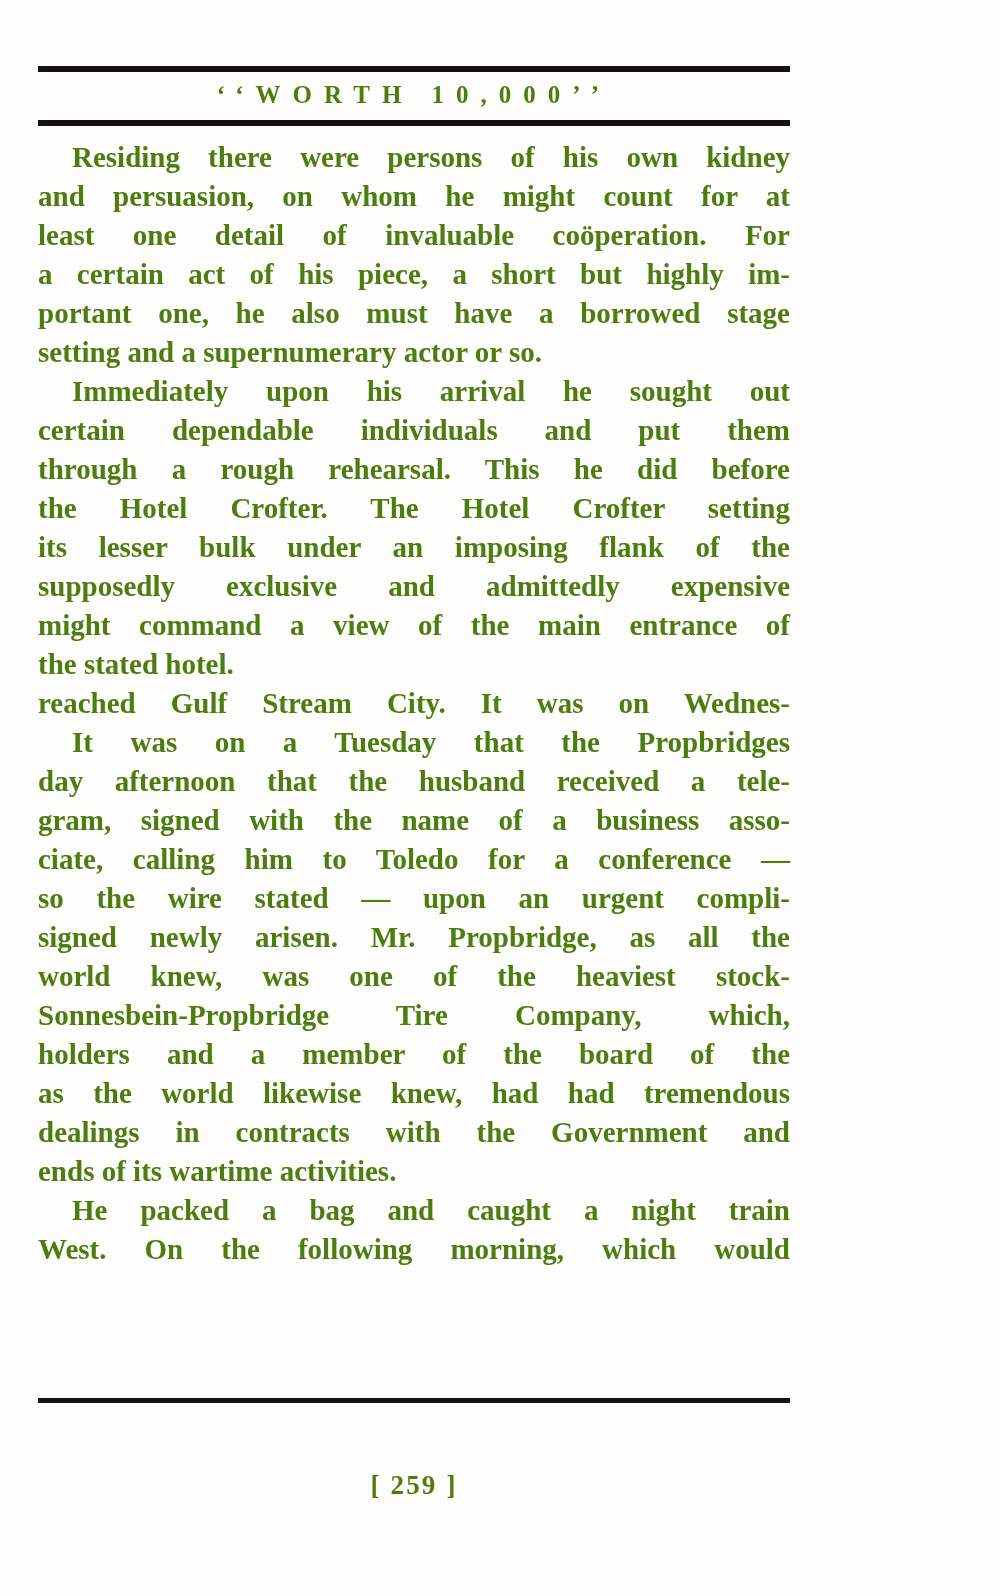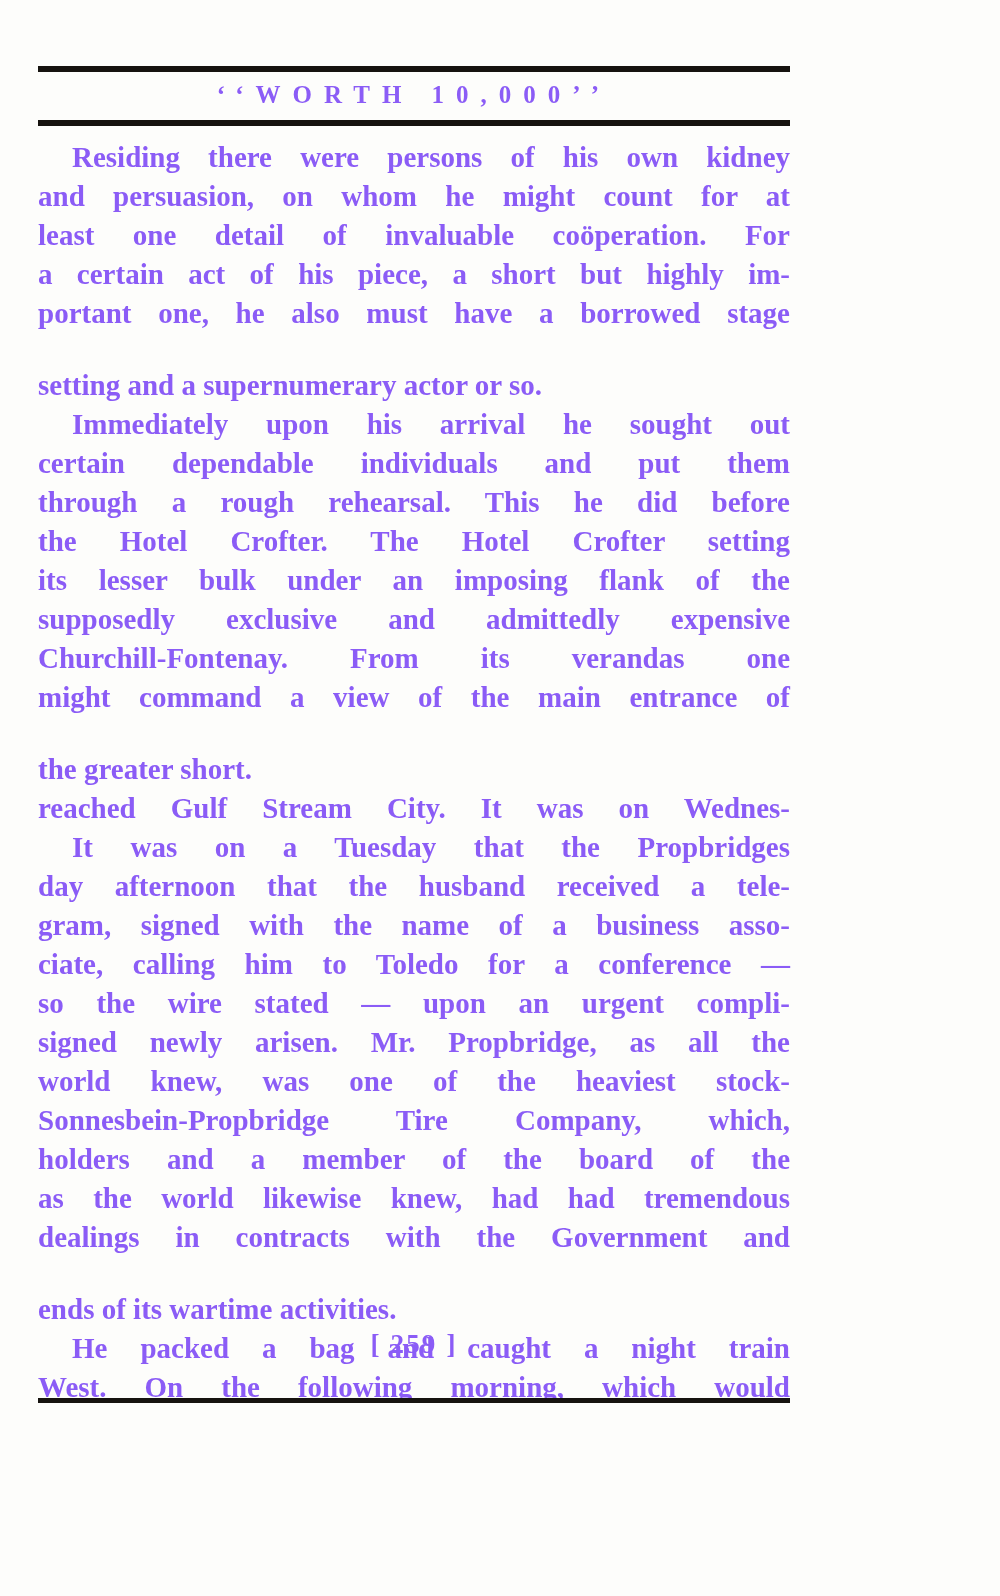--- a/index.html
+++ b/index.html
@@ -6,21 +6,21 @@
     margin: 0;
     padding: 0;
     background: #ffffff;
   }
   .page {
     position: relative;
     width: 1000px;
     height: 1596px;
     background: #fdfdfb;
     font-family: "Liberation Serif", serif;
-    color: #8b5cf6;
+    color: #4d7c0f;
     overflow: hidden;
   }
   .col {
     position: absolute;
     left: 38px;
     width: 752px;
   }
   .rule {
     background: #16130f;
   }
@@ -47,24 +47,23 @@
     font-weight: 700;
     text-align: justify;
     text-align-last: justify;
     white-space: normal;
   }
   .line.indent {
     text-indent: 34px;
   }
   .line.flush {
     text-align-last: left;
-    margin-top: 33px;
   }
   #folio {
-    top: 1327px;
+    top: 1468px;
     height: 34px;
     line-height: 34px;
     text-align: center;
     font-size: 27px;
     font-weight: 700;
     letter-spacing: 0.08em;
   }
 </style>
 </head>
 <body>
@@ -80,23 +79,22 @@
       <div class="line">least one detail of invaluable coöperation.  For</div>
       <div class="line">a certain act of his piece, a short but highly im-</div>
       <div class="line">portant one, he also must have a borrowed stage</div>
       <div class="line flush">setting and a supernumerary actor or so.</div>
       <div class="line indent">Immediately upon his arrival he sought out</div>
       <div class="line">certain dependable individuals and put them</div>
       <div class="line">through a rough rehearsal.  This he did  before</div>
       <div class="line">the Hotel Crofter.  The Hotel Crofter setting</div>
       <div class="line">its lesser bulk under an imposing flank of the</div>
       <div class="line">supposedly exclusive and admittedly expensive</div>
-      <div class="line">Churchill-Fontenay.  From its verandas one</div>
       <div class="line">might command a view of the main entrance of</div>
-      <div class="line flush">the greater short.</div>
+      <div class="line flush">the stated hotel.</div>
       <div class="line">reached Gulf Stream City.  It was on Wednes-</div>
       <div class="line indent">It was on a Tuesday that the Propbridges</div>
       <div class="line">day afternoon that the husband received a tele-</div>
       <div class="line">gram, signed with the name of a business asso-</div>
       <div class="line">ciate, calling him to Toledo for a conference —</div>
       <div class="line">so the wire stated — upon an urgent compli-</div>
       <div class="line">signed newly arisen.  Mr. Propbridge, as all the</div>
       <div class="line">world knew, was one of the heaviest stock-</div>
       <div class="line">Sonnesbein-Propbridge Tire Company, which,</div>
       <div class="line">holders and a member of the board of the</div>

